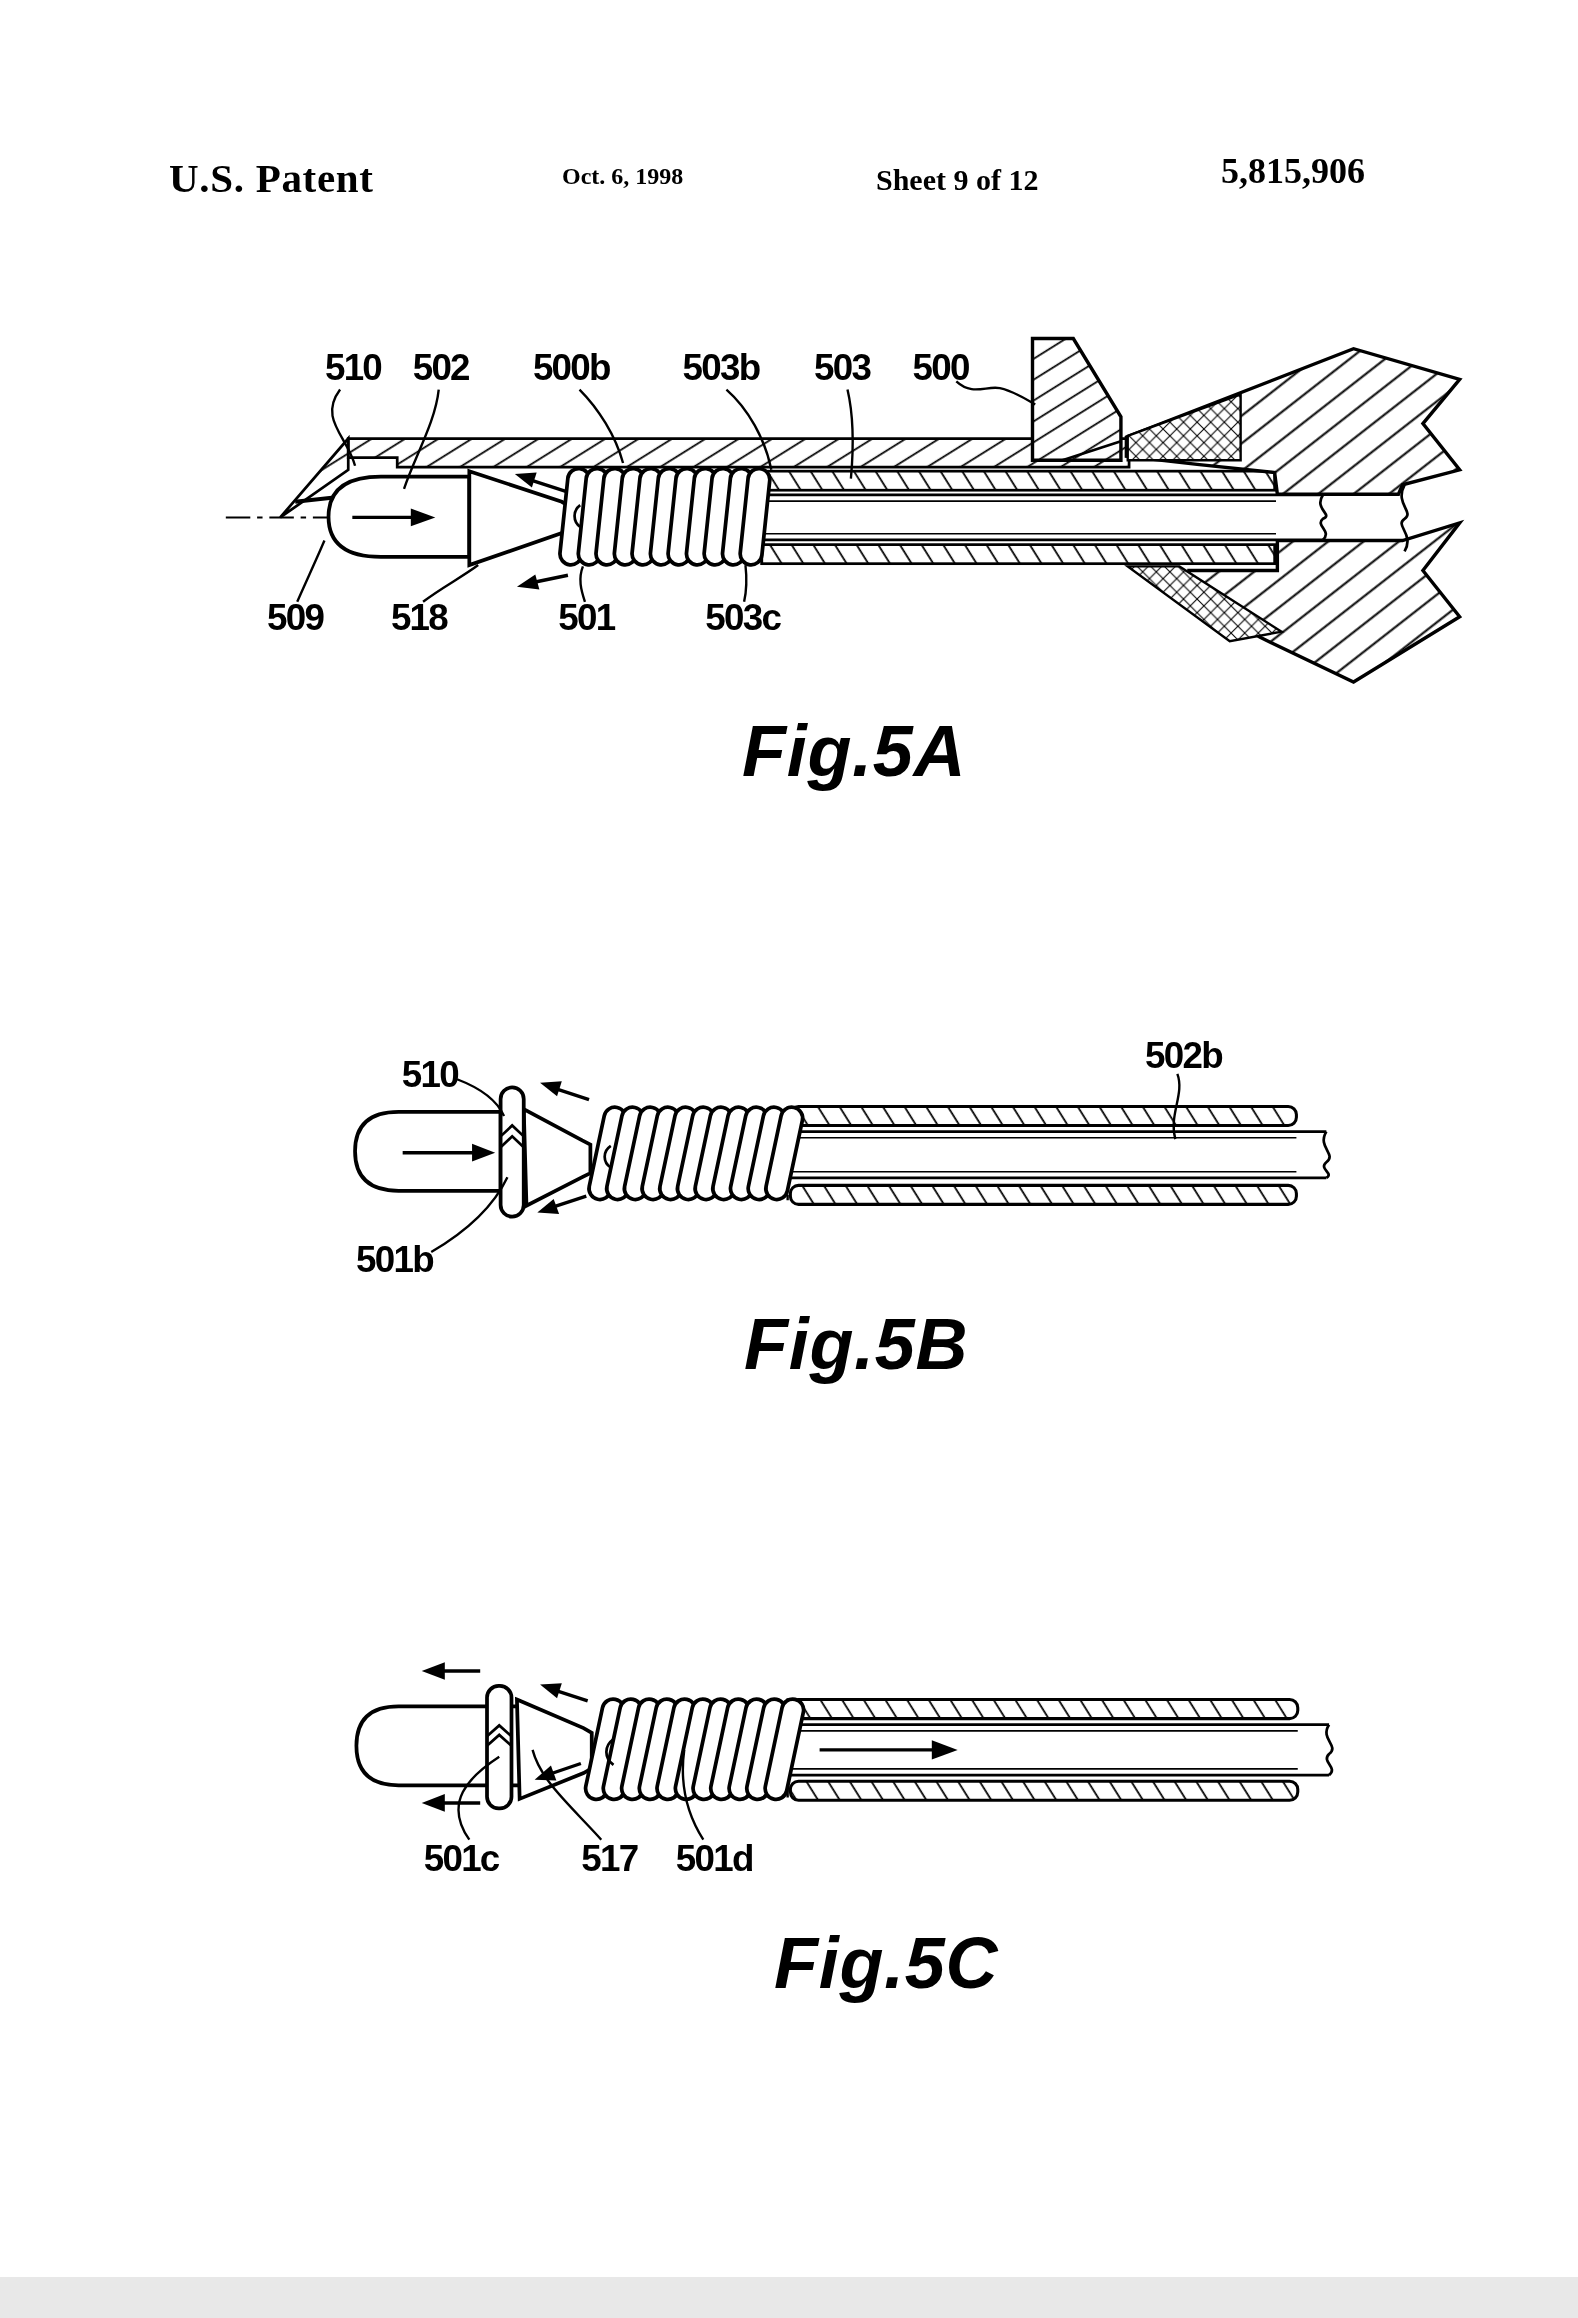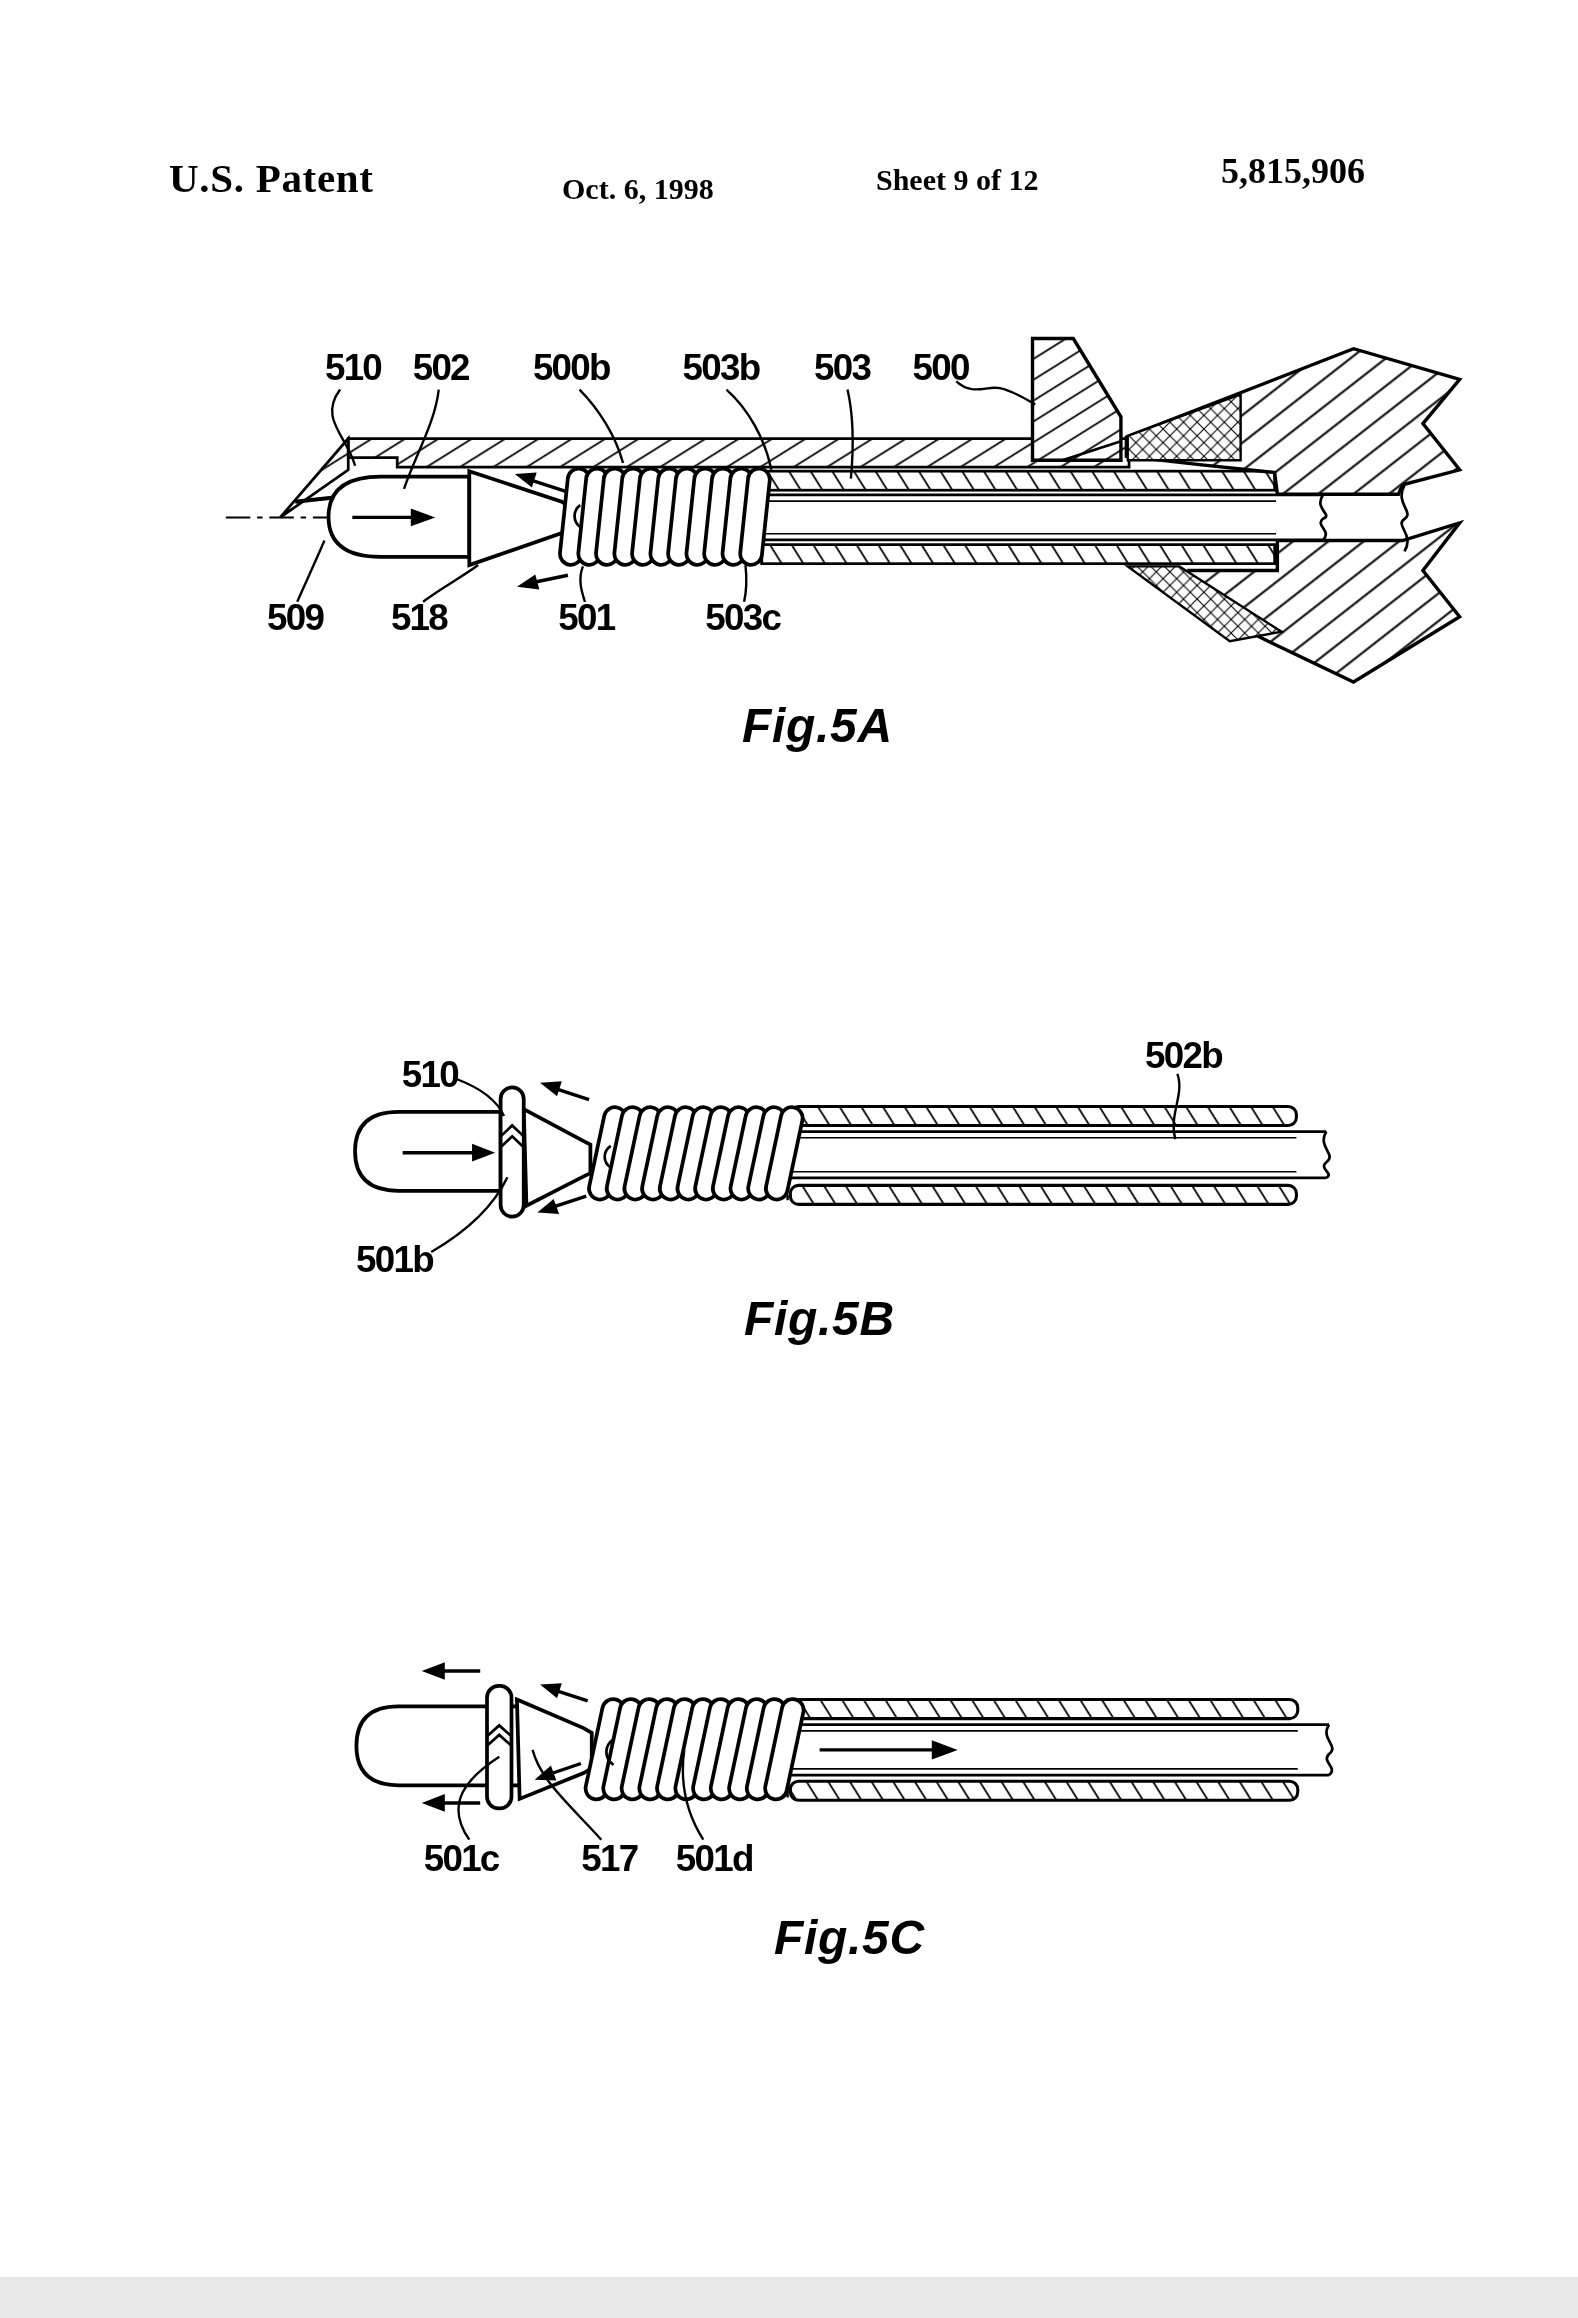--- a/index.html
+++ b/index.html
@@ -2,27 +2,28 @@
 <html style="font-size:11px"><head>
 <meta charset="utf-8">
 <style>
   html,body{margin:0;padding:0;background:#e8e8e8;}
   #page{
     position:relative;width:1578px;height:2277px;background:#ffffff;
     font-family:"Liberation Serif", serif;color:#000;overflow:hidden;text-align:right;
   }
   .hdr{position:absolute;white-space:nowrap;font-weight:bold;}
   #hdr-title{left:169px;top:154px;font-size:41px;letter-spacing:0.7px;}
-  #hdr-date{left:562px;top:172px;font-size:30px;}
+  #hdr-date{left:562px;top:163px;font-size:24px;}
   #hdr-sheet{left:876px;top:163px;font-size:30px;}
   #hdr-number{left:1221px;top:150px;font-size:36px;}
   .caption{
     position:absolute;font-family:"Liberation Sans",sans-serif;
-    font-style:italic;font-weight:bold;font-size:48px;letter-spacing:0.7px;
+    font-style:italic;font-weight:bold;font-size:72px;letter-spacing:0.7px;
     white-space:nowrap;
+    margin-top:12px;
   }
   #cap-5a{left:742px;top:698px;}
   #cap-5b{left:744px;top:1291px;}
   #cap-5c{left:774px;top:1910px;}
   svg text{
     font-family:"Liberation Sans",sans-serif;font-weight:bold;
     font-size:54px;letter-spacing:-2.5px;fill:#000;
   }
 </style>
 </head>

